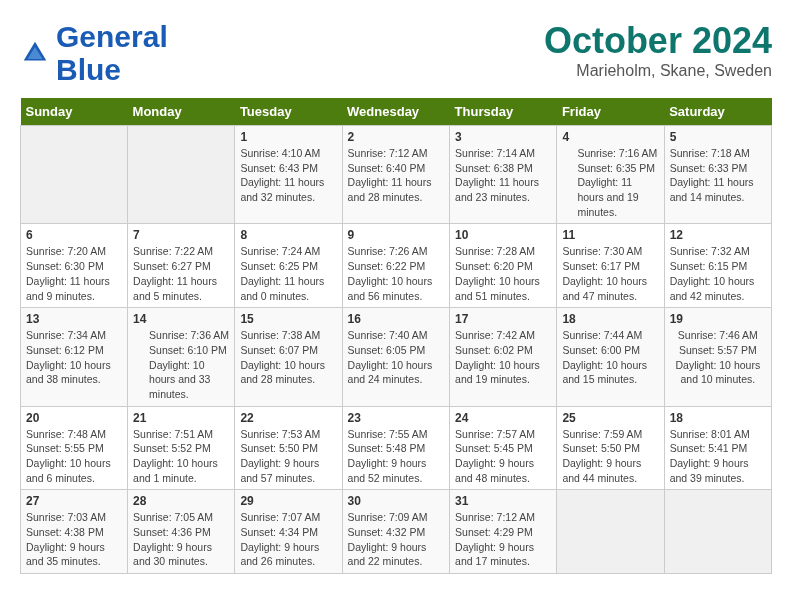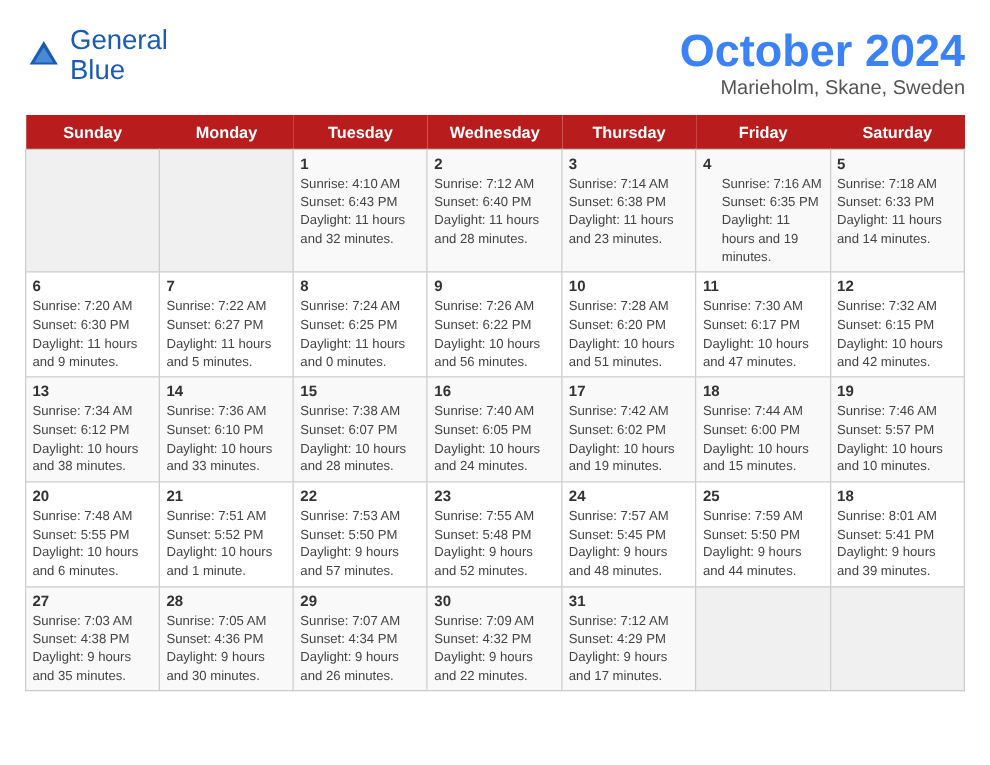--- a/index.html
+++ b/index.html
@@ -15,53 +15,53 @@
       justify-content: space-between;
       align-items: flex-start;
       margin-bottom: 12px;
     }
     .logo {
       display: flex;
       align-items: center;
       gap: 6px;
     }
     .logo-text {
-      font-size: 22px;
-      font-weight: normal;
+      font-size: 30px;
+      font-weight: bold;
       color: #333;
       line-height: 1.1;
     }
     .logo-text span {
       color: #1a5cb5;
     }
     .logo-icon {
       width: 30px;
       height: 30px;
     }
     .title-block {
       text-align: right;
     }
     .month-title {
       font-size: 36px;
       font-weight: bold;
-      color: #3b82f6;
+      color: #0f766e;
     }
     .subtitle {
       font-size: 16px;
       color: #555;
     }
     table {
       width: 100%;
       border-collapse: collapse;
       font-size: 11px;
     }
     thead tr th {
-      background-color: #b91c1c;
+      background-color: #4d7c0f;
       color: #fff;
-      text-align: center;
+      text-align: left;
       padding: 6px 5px;
       font-size: 13px;
       font-weight: bold;
     }
     tbody tr td {
       border: 1px solid #ccc;
       vertical-align: top;
       padding: 4px 5px;
       width: 108px;
       min-height: 70px;
@@ -202,21 +202,21 @@
       </tr>
       <tr>
         <td>
           <span class="day-num">13</span>
           <div class="day-info" style="white-space: pre-line;">Sunrise: 7:34 AM
 Sunset: 6:12 PM
 Daylight: 10 hours and 38 minutes.</div>
         </td>
         <td>
           <span class="day-num">14</span>
-          <div class="day-info" style="white-space: pre-line;">Sunrise: 7:36 AM
+          <div class="day-info" style="white-space: pre-line; margin-left: 16px;">Sunrise: 7:36 AM
 Sunset: 6:10 PM
 Daylight: 10 hours and 33 minutes.</div>
         </td>
         <td>
           <span class="day-num">15</span>
           <div class="day-info" style="white-space: pre-line;">Sunrise: 7:38 AM
 Sunset: 6:07 PM
 Daylight: 10 hours and 28 minutes.</div>
         </td>
         <td>
@@ -232,21 +232,21 @@
 Daylight: 10 hours and 19 minutes.</div>
         </td>
         <td>
           <span class="day-num">18</span>
           <div class="day-info" style="white-space: pre-line;">Sunrise: 7:44 AM
 Sunset: 6:00 PM
 Daylight: 10 hours and 15 minutes.</div>
         </td>
         <td>
           <span class="day-num">19</span>
-          <div class="day-info" style="white-space: pre-line;">Sunrise: 7:46 AM
+          <div class="day-info" style="white-space: pre-line; text-align: center;">Sunrise: 7:46 AM
 Sunset: 5:57 PM
 Daylight: 10 hours and 10 minutes.</div>
         </td>
       </tr>
       <tr>
         <td>
           <span class="day-num">20</span>
           <div class="day-info" style="white-space: pre-line;">Sunrise: 7:48 AM
 Sunset: 5:55 PM
 Daylight: 10 hours and 6 minutes.</div>

